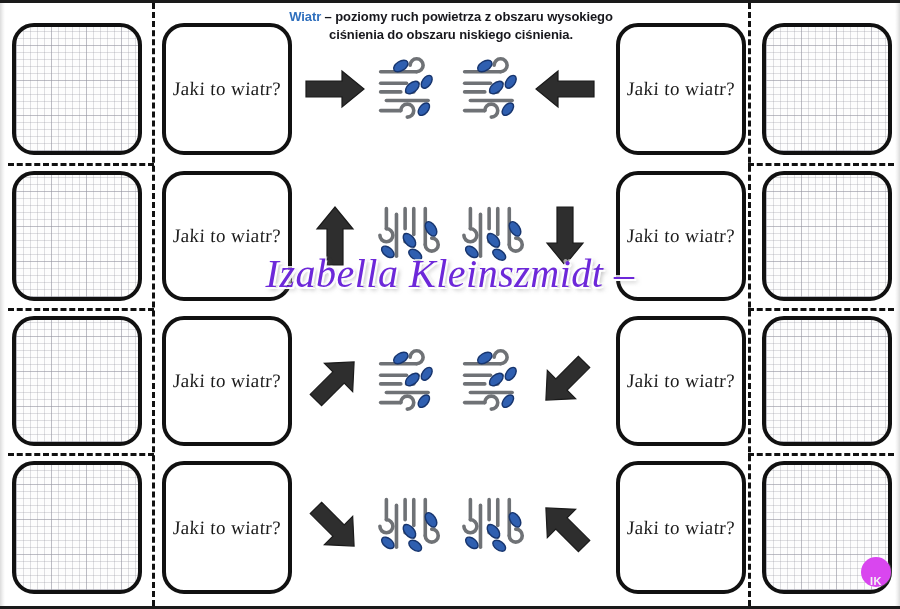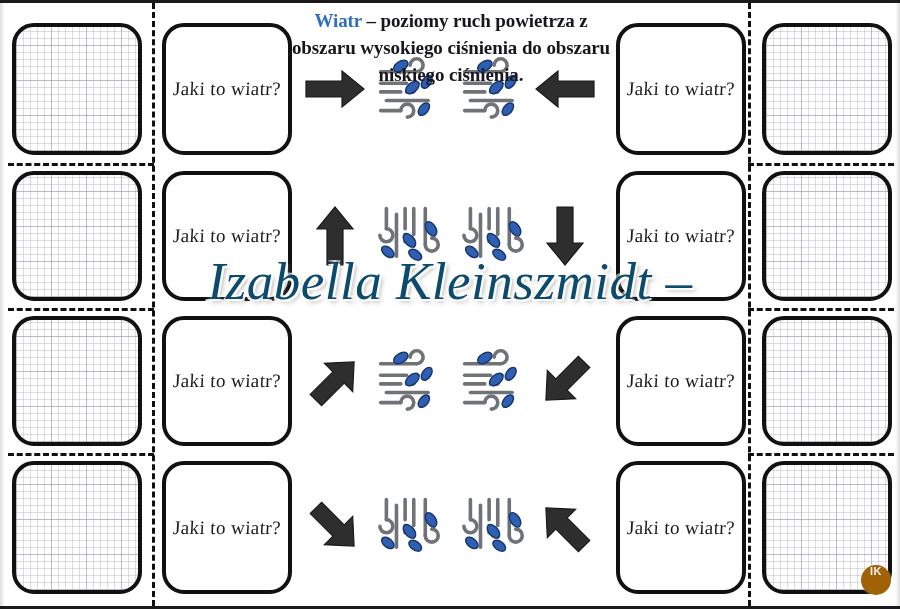--- a/index.html
+++ b/index.html
@@ -69,22 +69,22 @@
     white-space:nowrap;
     transform:skewX(-3deg);
   }
 
   
   #definition{
     position:absolute;
     left:286px;top:5px;width:330px;
     text-align:center;
     line-height:1.42;
-    font-size:19px;
-    font-family:Liberation Serif, serif;
+    font-size:13px;
+    font-family:Liberation Sans, sans-serif;
     font-weight:700;
     color:#17171c;
     z-index:4;
     letter-spacing:-.1px;
   }
   #definition .kw{
     color:#2f6fbd;
     font-weight:700;
   }
   #definition .def-body{ font-weight:600; }
@@ -115,37 +115,37 @@
     left:0;right:0;top:248px;
     text-align:center;
     z-index:5;
     pointer-events:none;
     line-height:1.16;
   }
   #watermark .wm-line{
     display:block;
     font-family:"Liberation Serif", serif;
     font-style:italic;
-    font-size:53px;
-    color:#0c4a6e;
+    font-size:40px;
+    color:#6d28d9;
     letter-spacing:.5px;
     text-shadow:
        2px 2px 0 rgba(255,255,255,.92),
       -2px 2px 0 rgba(255,255,255,.92),
        2px -2px 0 rgba(255,255,255,.55),
       -2px -2px 0 rgba(255,255,255,.55),
        3px 3px 4px rgba(120,120,120,.55);
   }
 
   
   #badge{
-    position:absolute;right:9px;bottom:11px;
+    position:absolute;right:9px;bottom:19px;
     width:30px;height:30px;border-radius:50%;
-    background:#a16207;
-    display:flex;align-items:flex-start;justify-content:center;
+    background:#d946ef;
+    display:flex;align-items:flex-end;justify-content:center;
     z-index:8;
     box-shadow:0 0 0 1px rgba(255,255,255,.18);
   }
   #badge span{
     color:#f4f4f4;font-size:11px;font-weight:700;
     font-family:"Liberation Sans", sans-serif;
     letter-spacing:.6px;
   }
 </style>
 </head>

